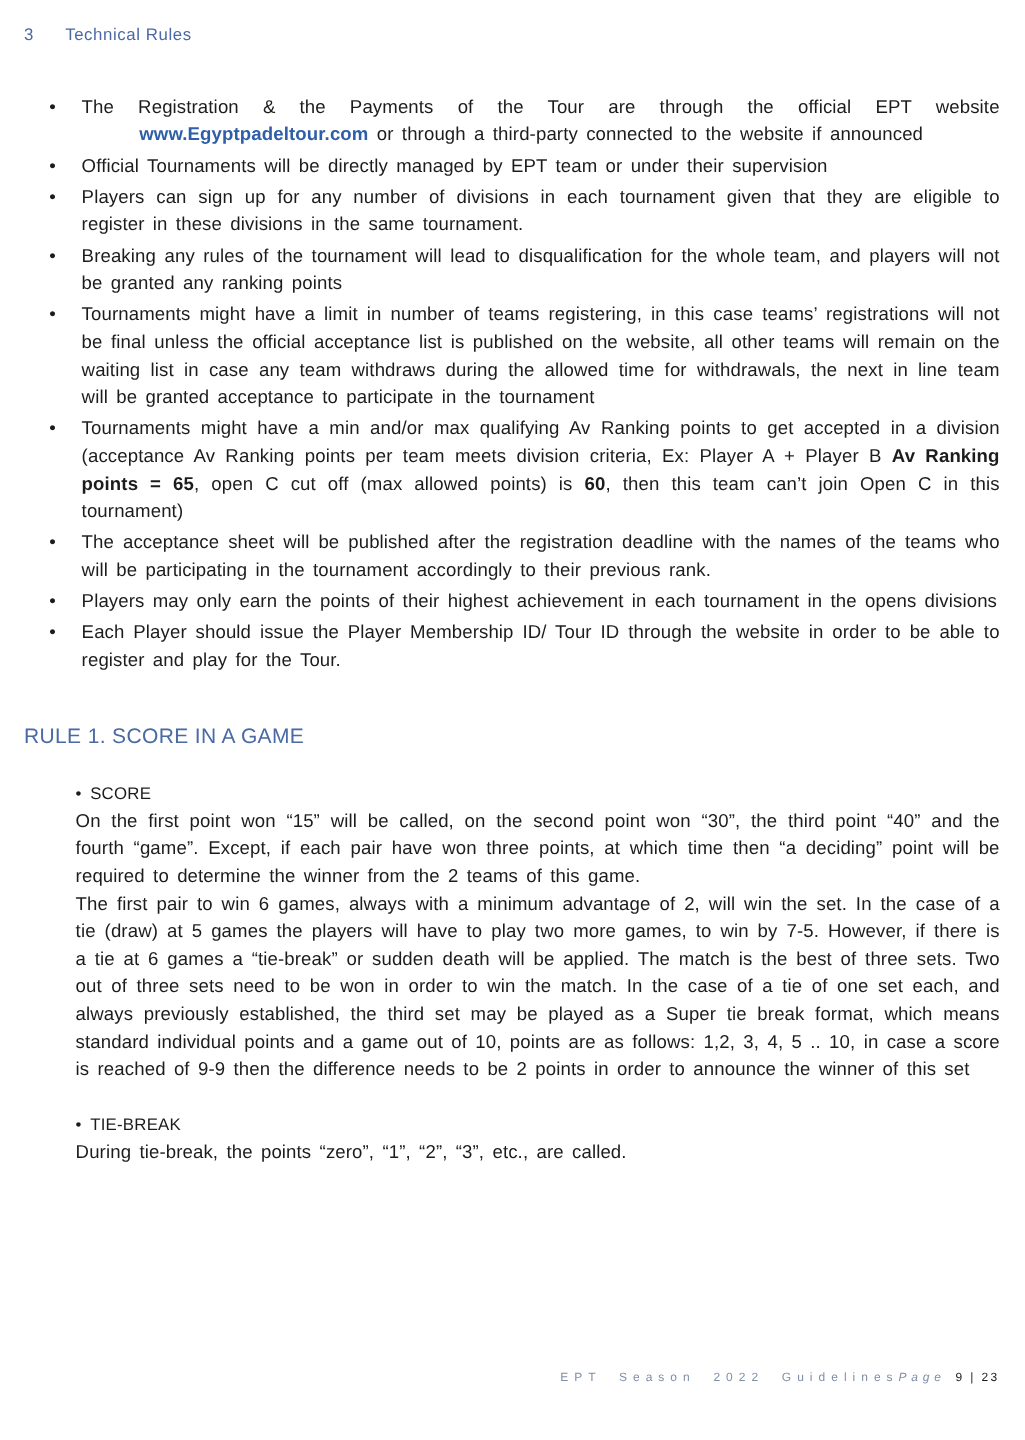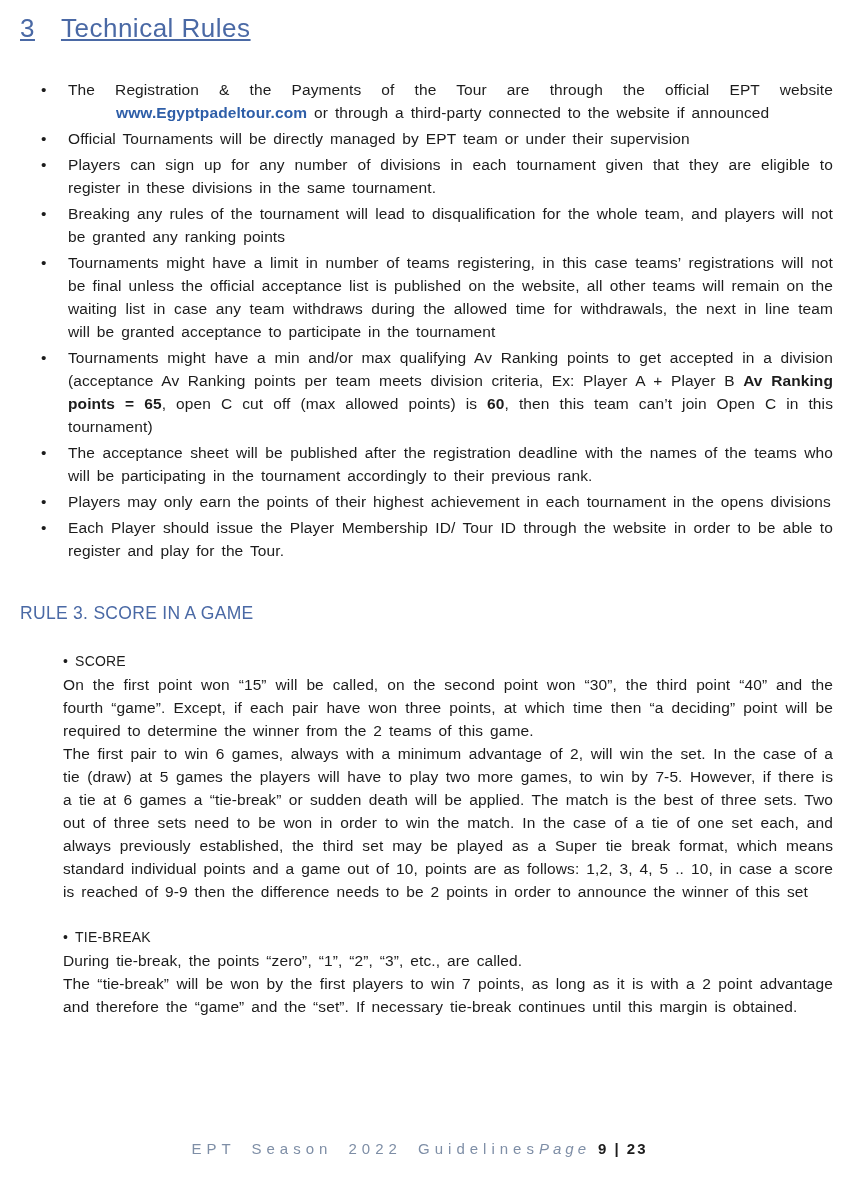--- a/index.html
+++ b/index.html
@@ -11,26 +11,25 @@
     background: #ffffff;
     padding: 14px 21px 0 20px;
     font-family: "Liberation Sans", sans-serif;
     font-size: 15.5px;
     line-height: 23px;
     color: #1c1c1c;
     overflow: hidden;
   }
   .doc-h1 {
     margin: 0;
-    font-size: 26px;
+    font-size: 14px;
     line-height: 28px;
     font-weight: 400;
     color: #4a69a5;
     letter-spacing: 0.5px;
-    text-decoration: underline;
   }
   .doc-h1 .h-num { margin-right: 26px; }
   .rules-list {
     margin: 36px 0 0 0;
     padding: 0 0 0 48px;
     list-style: none;
   }
   .rules-list li {
     position: relative;
     text-align: justify;
@@ -69,40 +68,40 @@
     text-align: justify;
     word-spacing: 2.5px;
     letter-spacing: 0.1px;
   }
   .footer {
     position: absolute;
     left: 6px;
     right: 21px;
     top: 1137px;
     display: flex;
-    justify-content: center;
+    justify-content: flex-end;
     align-items: baseline;
-    font-size: 15px;
+    font-size: 10px;
   }
   .footer-left {
     color: #7e8ea6;
     letter-spacing: 5px;
     word-spacing: 7px;
   }
   .footer-right { white-space: nowrap; }
   .footer-page-label {
     color: #7e8ea6;
     letter-spacing: 4px;
     margin-right: 8px;
     font-style: italic;
   }
   .footer-page-value {
     color: #1c1c1c;
     letter-spacing: 2px;
-    font-weight: 700;
+    font-weight: 400;
   }
 </style>
 </head>
 <body>
 
 <div class="page">
 
   <h1 class="doc-h1"><span class="h-num">3</span><span class="h-text">Technical Rules</span></h1>
 
   <ul class="rules-list">
@@ -110,28 +109,27 @@
     <li><span>Official Tournaments will be directly managed by EPT team or under their supervision</span></li>
     <li><span>Players can sign up for any number of divisions in each tournament given that they are eligible to register in these divisions in the same tournament.</span></li>
     <li><span>Breaking any rules of the tournament will lead to disqualification for the whole team, and players will not be granted any ranking points</span></li>
     <li><span>Tournaments might have a limit in number of teams registering, in this case teams’ registrations will not be final unless the official acceptance list is published on the website, all other teams will remain on the waiting list in case any team withdraws during the allowed time for withdrawals, the next in line team will be granted acceptance to participate in the tournament</span></li>
     <li><span>Tournaments might have a min and/or max qualifying Av Ranking points to get accepted in a division (acceptance Av Ranking points per team meets division criteria, Ex: Player A + Player B </span><span class="seg-b">Av Ranking points = 65</span><span>, open C cut off (max allowed points) is </span><span class="seg-b">60</span><span>, then this team can’t join Open C in this tournament)</span></li>
     <li><span>The acceptance sheet will be published after the registration deadline with the names of the teams who will be participating in the tournament accordingly to their previous rank.</span></li>
     <li><span>Players may only earn the points of their highest achievement in each tournament in the opens divisions</span></li>
     <li><span>Each Player should issue the Player Membership ID/ Tour ID through the website in order to be able to register and play for the Tour.</span></li>
   </ul>
 
-  <h2 class="doc-h2">RULE 3. SCORE IN A GAME</h2>
+  <h2 class="doc-h2">RULE 1. SCORE IN A GAME</h2>
 
   <div class="sec-label"><span class="lbl-bullet">•</span><span>SCORE</span></div>
   <p class="body-p">On the first point won “15” will be called, on the second point won “30”, the third point “40” and the fourth “game”. Except, if each pair have won three points, at which time then “a deciding” point will be required to determine the winner from the 2 teams of this game.</p>
   <p class="body-p">The first pair to win 6 games, always with a minimum advantage of 2, will win the set. In the case of a tie (draw) at 5 games the players will have to play two more games, to win by 7-5. However, if there is a tie at 6 games a “tie-break” or sudden death will be applied. The match is the best of three sets. Two out of three sets need to be won in order to win the match. In the case of a tie of one set each, and always previously established, the third set may be played as a Super tie break format, which means standard individual points and a game out of 10, points are as follows: 1,2, 3, 4, 5 .. 10,  in case a score is reached of 9-9 then the difference needs to be 2 points in order to announce the winner of this set</p>
 
   <div class="sec-label tb"><span class="lbl-bullet">•</span><span>TIE-BREAK</span></div>
   <p class="body-p">During tie-break, the points “zero”, “1”, “2”, “3”, etc., are called.</p>
-  <p class="body-p">The “tie-break” will be won by the first players to win 7 points, as long as it is with a 2 point advantage and therefore the “game” and the “set”. If necessary tie-break continues until this margin is obtained.</p>
 
   <div class="footer">
     <span class="footer-left">EPT Season 2022 Guidelines</span>
     <span class="footer-right"><span class="footer-page-label">Page</span><span class="footer-page-value">9 | 23</span></span>
   </div>
 
 </div>
 
 </body></html>

